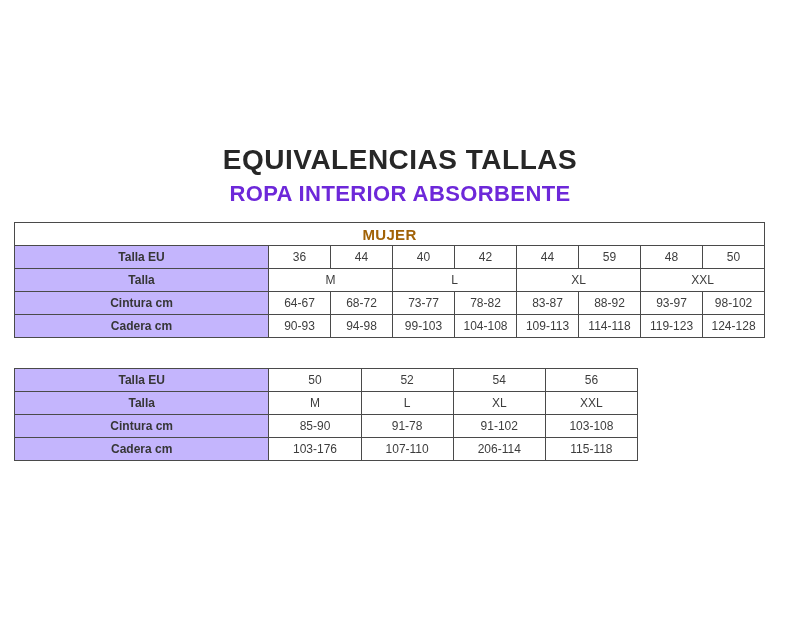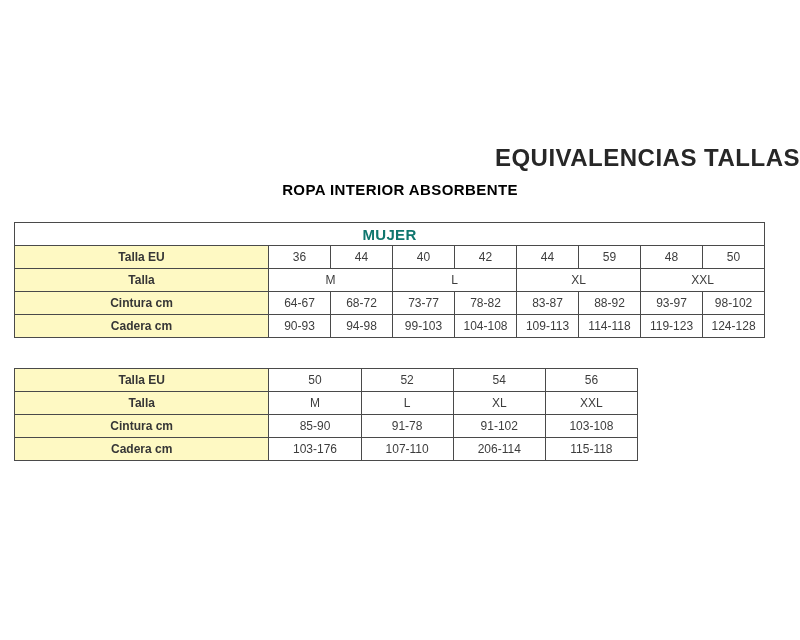--- a/index.html
+++ b/index.html
@@ -13,36 +13,36 @@
     width: 800px;
     height: 640px;
     background: #ffffff;
     overflow: hidden;
   }
   .title {
     position: absolute;
     top: 144px;
     left: 0;
     width: 100%;
-    text-align: right;
-    font-size: 24px;
+    text-align: center;
+    font-size: 28px;
     font-weight: 700;
     letter-spacing: 0.5px;
     color: #272727;
   }
   .subtitle {
     position: absolute;
     top: 181px;
     left: 0;
     width: 100%;
     text-align: center;
-    font-size: 15px;
+    font-size: 22px;
     font-weight: 700;
     letter-spacing: 0.4px;
-    color: #000000;
+    color: #6d28d9;
   }
   table.size-table {
     position: absolute;
     border-collapse: collapse;
     table-layout: fixed;
     font-size: 12px;
     color: #3d3d3d;
   }
   table.size-table td {
     border: 1px solid #4a4a4a;
@@ -52,25 +52,25 @@
     overflow: hidden;
     white-space: nowrap;
   }
   td.table-name {
     text-align: left;
     padding-left: 10px;
     font-weight: 700;
     font-size: 15px;
     letter-spacing: 0.3px;
     height: 24px;
-    color: #0f766e;
+    color: #a16207;
     background: #ffffff;
   }
   td.row-label {
-    background: #fef9c3;
+    background: #c4b5fd;
     font-weight: 700;
     color: #363636;
   }
   #table-mujer {
     left: 14px;
     top: 222px;
     width: 750px;
   }
   #table-hombre {
     left: 14px;

